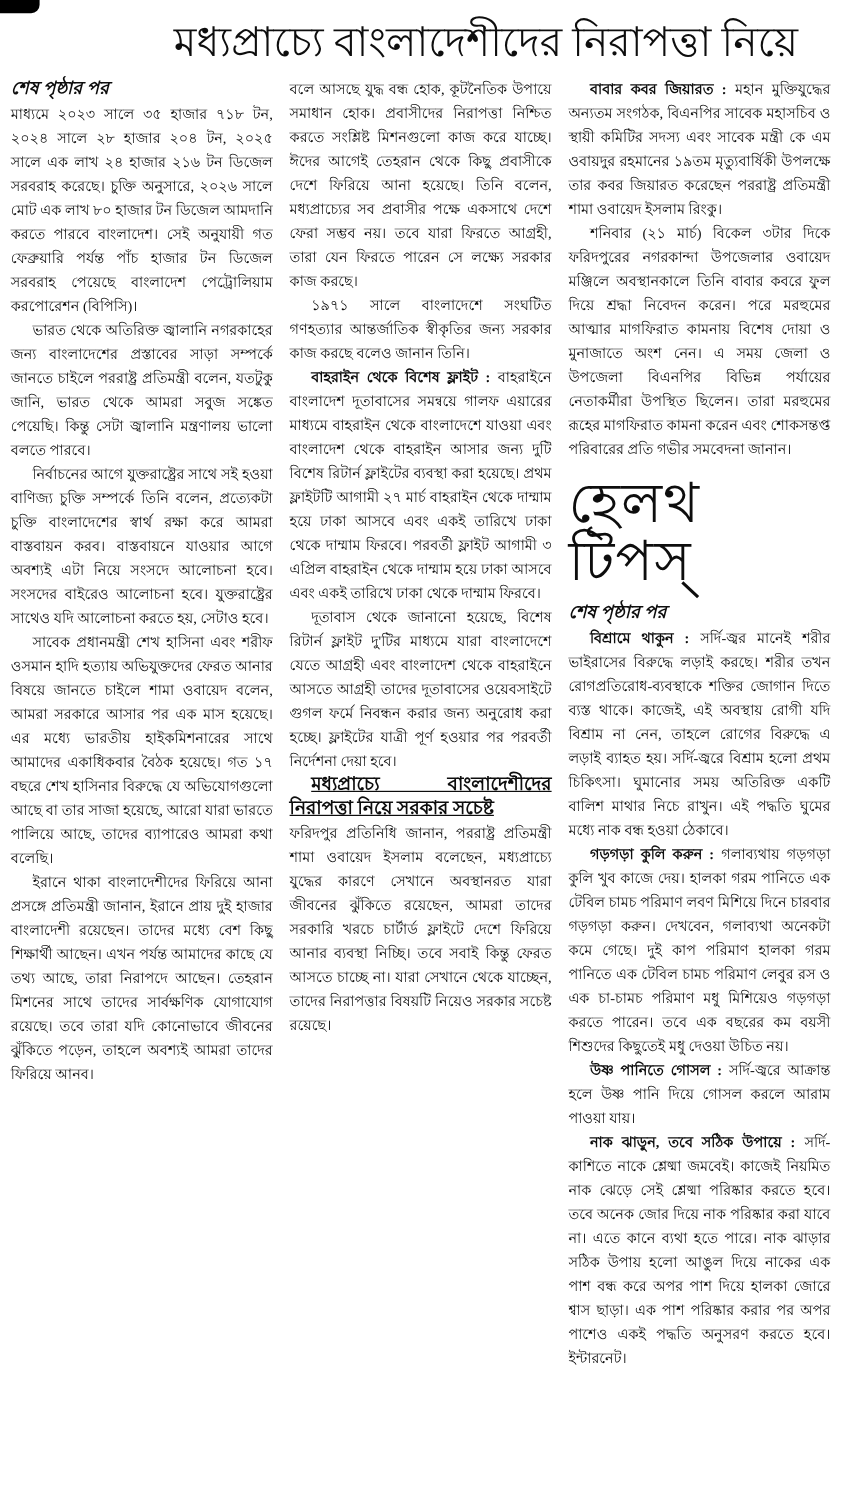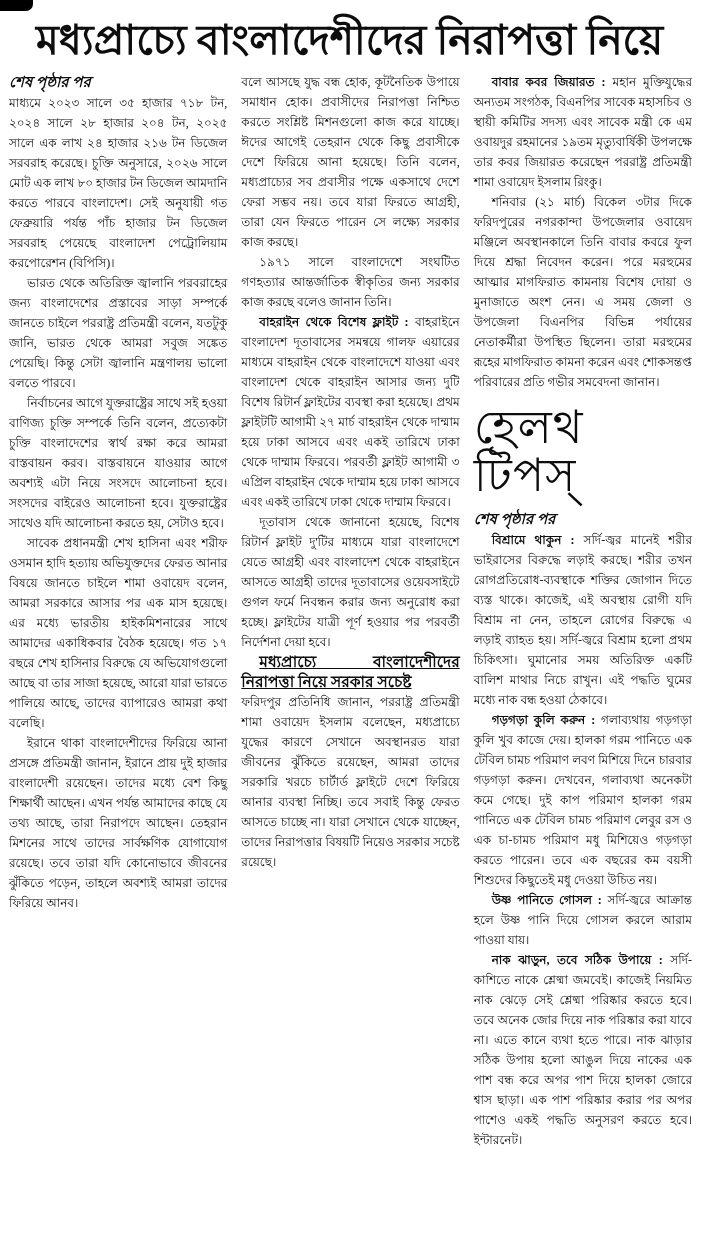--- a/index.html
+++ b/index.html
@@ -11,23 +11,23 @@
     position:relative;
     overflow:hidden;
   }
   .crop-artifact {
     position:absolute; top:0; left:0;
     width:33px; height:11px;
     background:#000;
     border-bottom-right-radius:7px;
   }
   .headline {
-    font-size:41px;
-    font-weight:bold;
-    text-align:left;
+    font-size:34px;
+    font-weight:normal;
+    text-align:right;
     line-height:1.15;
     margin:17px 36px 8px 36px;
   }
   .columns {
     display:flex;
     gap:14px;
     padding:0 9px;
     align-items:flex-start;
   }
   .col { flex:1; min-width:0; }
@@ -65,21 +65,21 @@
 <body>
 
 <div class="crop-artifact"></div>
 
 <h1 class="headline">মধ্যপ্রাচ্যে বাংলাদেশীদের নিরাপত্তা নিয়ে</h1>
 
 <div class="columns">
   <div class="col">
       <p class="continuation">শেষ পৃষ্ঠার পর</p>
       <p class="para">মাধ্যমে ২০২৩ সালে ৩৫ হাজার ৭১৮ টন, ২০২৪ সালে ২৮ হাজার ২০৪ টন, ২০২৫ সালে এক লাখ ২৪ হাজার ২১৬ টন ডিজেল সরবরাহ করেছে। চুক্তি অনুসারে, ২০২৬ সালে মোট এক লাখ ৮০ হাজার টন ডিজেল আমদানি করতে পারবে বাংলাদেশ। সেই অনুযায়ী গত ফেব্রুয়ারি পর্যন্ত পাঁচ হাজার টন ডিজেল সরবরাহ পেয়েছে বাংলাদেশ পেট্রোলিয়াম করপোরেশন (বিপিসি)।</p>
-      <p class="para indent">ভারত থেকে অতিরিক্ত জ্বালানি পরবরাহের জন্য বাংলাদেশের প্রস্তাবের সাড়া সম্পর্কে জানতে চাইলে পররাষ্ট্র প্রতিমন্ত্রী বলেন, যতটুকু জানি, ভারত থেকে আমরা সবুজ সঙ্কেত পেয়েছি। কিন্তু সেটা জ্বালানি মন্ত্রণালয় ভালো বলতে পারবে।</p>
+      <p class="para indent">ভারত থেকে অতিরিক্ত জ্বালানি নগরকাহের জন্য বাংলাদেশের প্রস্তাবের সাড়া সম্পর্কে জানতে চাইলে পররাষ্ট্র প্রতিমন্ত্রী বলেন, যতটুকু জানি, ভারত থেকে আমরা সবুজ সঙ্কেত পেয়েছি। কিন্তু সেটা জ্বালানি মন্ত্রণালয় ভালো বলতে পারবে।</p>
       <p class="para indent">নির্বাচনের আগে যুক্তরাষ্ট্রের সাথে সই হওয়া বাণিজ্য চুক্তি সম্পর্কে তিনি বলেন, প্রত্যেকটা চুক্তি বাংলাদেশের স্বার্থ রক্ষা করে আমরা বাস্তবায়ন করব। বাস্তবায়নে যাওয়ার আগে অবশ্যই এটা নিয়ে সংসদে আলোচনা হবে। সংসদের বাইরেও আলোচনা হবে। যুক্তরাষ্ট্রের সাথেও যদি আলোচনা করতে হয়, সেটাও হবে।</p>
       <p class="para indent">সাবেক প্রধানমন্ত্রী শেখ হাসিনা এবং শরীফ ওসমান হাদি হত্যায় অভিযুক্তদের ফেরত আনার বিষয়ে জানতে চাইলে শামা ওবায়েদ বলেন, আমরা সরকারে আসার পর এক মাস হয়েছে। এর মধ্যে ভারতীয় হাইকমিশনারের সাথে আমাদের একাধিকবার বৈঠক হয়েছে। গত ১৭ বছরে শেখ হাসিনার বিরুদ্ধে যে অভিযোগগুলো আছে বা তার সাজা হয়েছে, আরো যারা ভারতে পালিয়ে আছে, তাদের ব্যাপারেও আমরা কথা বলেছি।</p>
       <p class="para indent">ইরানে থাকা বাংলাদেশীদের ফিরিয়ে আনা প্রসঙ্গে প্রতিমন্ত্রী জানান, ইরানে প্রায় দুই হাজার বাংলাদেশী রয়েছেন। তাদের মধ্যে বেশ কিছু শিক্ষার্থী আছেন। এখন পর্যন্ত আমাদের কাছে যে তথ্য আছে, তারা নিরাপদে আছেন। তেহরান মিশনের সাথে তাদের সার্বক্ষণিক যোগাযোগ রয়েছে। তবে তারা যদি কোনোভাবে জীবনের ঝুঁকিতে পড়েন, তাহলে অবশ্যই আমরা তাদের ফিরিয়ে আনব।</p>
     </div>
   <div class="col">
       <p class="para">বলে আসছে যুদ্ধ বন্ধ হোক, কূটনৈতিক উপায়ে সমাধান হোক। প্রবাসীদের নিরাপত্তা নিশ্চিত করতে সংশ্লিষ্ট মিশনগুলো কাজ করে যাচ্ছে। ঈদের আগেই তেহরান থেকে কিছু প্রবাসীকে দেশে ফিরিয়ে আনা হয়েছে। তিনি বলেন, মধ্যপ্রাচ্যের সব প্রবাসীর পক্ষে একসাথে দেশে ফেরা সম্ভব নয়। তবে যারা ফিরতে আগ্রহী, তারা যেন ফিরতে পারেন সে লক্ষ্যে সরকার কাজ করছে।</p>
       <p class="para indent">১৯৭১ সালে বাংলাদেশে সংঘটিত গণহত্যার আন্তর্জাতিক স্বীকৃতির জন্য সরকার কাজ করছে বলেও জানান তিনি।</p>
       <p class="para indent"><b class="lead">বাহরাইন থেকে বিশেষ ফ্লাইট : </b><span>বাহরাইনে বাংলাদেশ দূতাবাসের সমন্বয়ে গালফ এয়ারের মাধ্যমে বাহরাইন থেকে বাংলাদেশে যাওয়া এবং বাংলাদেশ থেকে বাহরাইন আসার জন্য দুটি বিশেষ রিটার্ন ফ্লাইটের ব্যবস্থা করা হয়েছে। প্রথম ফ্লাইটটি আগামী ২৭ মার্চ বাহরাইন থেকে দাম্মাম হয়ে ঢাকা আসবে এবং একই তারিখে ঢাকা থেকে দাম্মাম ফিরবে। পরবর্তী ফ্লাইট আগামী ৩ এপ্রিল বাহরাইন থেকে দাম্মাম হয়ে ঢাকা আসবে এবং একই তারিখে ঢাকা থেকে দাম্মাম ফিরবে।</span></p>
       <p class="para indent">দূতাবাস থেকে জানানো হয়েছে, বিশেষ রিটার্ন ফ্লাইট দু'টির মাধ্যমে যারা বাংলাদেশে যেতে আগ্রহী এবং বাংলাদেশ থেকে বাহরাইনে আসতে আগ্রহী তাদের দূতাবাসের ওয়েবসাইটে গুগল ফর্মে নিবন্ধন করার জন্য অনুরোধ করা হচ্ছে। ফ্লাইটের যাত্রী পূর্ণ হওয়ার পর পরবর্তী নির্দেশনা দেয়া হবে।</p>
       <p class="subhead">মধ্যপ্রাচ্যে বাংলাদেশীদের নিরাপত্তা নিয়ে সরকার সচেষ্ট</p>

